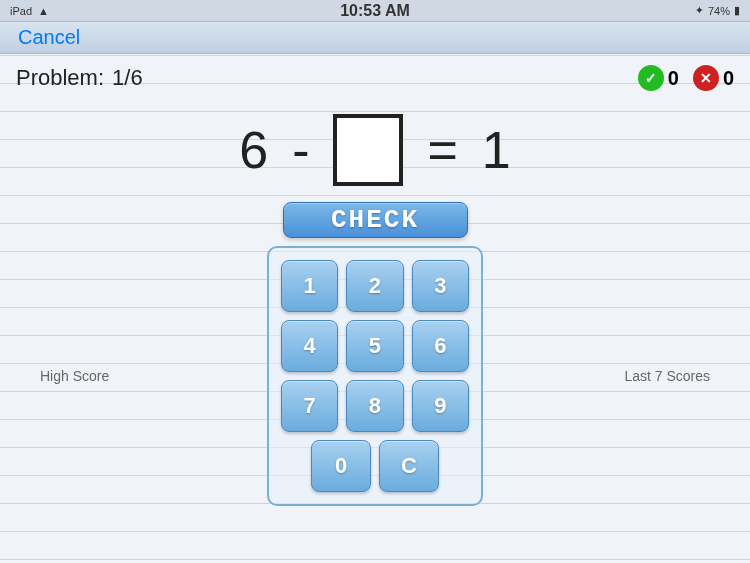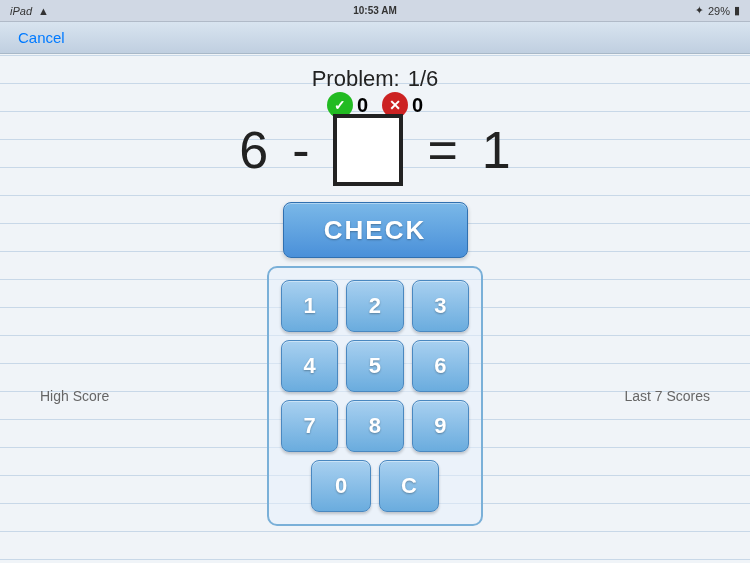--- a/index.html
+++ b/index.html
@@ -35,39 +35,39 @@
       display: flex;
       justify-content: space-between;
       align-items: center;
       padding: 4px 10px;
       background: #d0d8e4;
       height: 22px;
       font-size: 11px;
       color: #333;
       border-bottom: 1px solid #b0bac8;
     }
-    .status-left { display: flex; align-items: center; gap: 6px; font-style: italic; }
-    .status-center { position: absolute; left: 50%; transform: translateX(-50%); font-weight: 600; font-size: 10px; }
+    .status-left { display: flex; align-items: center; gap: 6px; }
+    .status-center { position: absolute; left: 50%; transform: translateX(-50%); font-weight: 600; font-size: 16px; }
     .status-right { display: flex; align-items: center; gap: 4px; font-size: 11px; }
 
     
     .nav-bar {
       position: relative;
       z-index: 10;
       display: flex;
       align-items: center;
       padding: 4px 12px;
       height: 32px;
       background: linear-gradient(to bottom, #d8e4f0, #c0cfe0);
       border-bottom: 1px solid #a8b8c8;
     }
 
     .cancel-btn {
       color: #007aff;
-      font-size: 15px;
+      font-size: 20px;
       background: none;
       border: none;
       cursor: pointer;
       padding: 2px 6px;
       text-align: right;
     }
 
     
     .main-content {
       position: relative;
@@ -75,21 +75,20 @@
       padding: 0;
     }
 
     
     .problem-row {
       display: flex;
       align-items: center;
       justify-content: space-between;
       padding: 12px 16px;
       height: 48px;
-      flex-direction: column;
     }
 
     .problem-text {
       font-size: 22px;
       color: #222;
       font-weight: 400;
     }
 
     .score-area {
       display: flex;
@@ -157,24 +156,25 @@
 
     .check-btn {
       background: linear-gradient(to bottom, #7ab8e8, #4a90d9);
       border: 1px solid #3070b0;
       border-radius: 8px;
       color: white;
       font-size: 26px;
       font-weight: bold;
       letter-spacing: 2px;
       width: 185px;
-      height: 56px;
+      height: 36px;
       cursor: pointer;
       text-shadow: 0 1px 2px rgba(0,0,0,0.3);
       box-shadow: 0 2px 4px rgba(0,0,0,0.2), inset 0 1px 0 rgba(255,255,255,0.4);
+      font-family: Liberation Mono, monospace;
     }
 
     
     .keypad-outer {
       display: flex;
       justify-content: center;
       position: relative;
     }
 
     .keypad-container {
@@ -231,21 +231,21 @@
 <div class="lined-bg"></div>
 
 <div class="status-bar">
   <div class="status-left">
     <span>iPad</span>
     <span>▲</span>
   </div>
   <div class="status-center">10:53 AM</div>
   <div class="status-right">
     <span>✦</span>
-    <span>29%</span>
+    <span>74%</span>
     <span>▮</span>
   </div>
 </div>
 
 <div class="nav-bar">
   <button class="cancel-btn">Cancel</button>
 </div>
 
 <div class="main-content">
 

